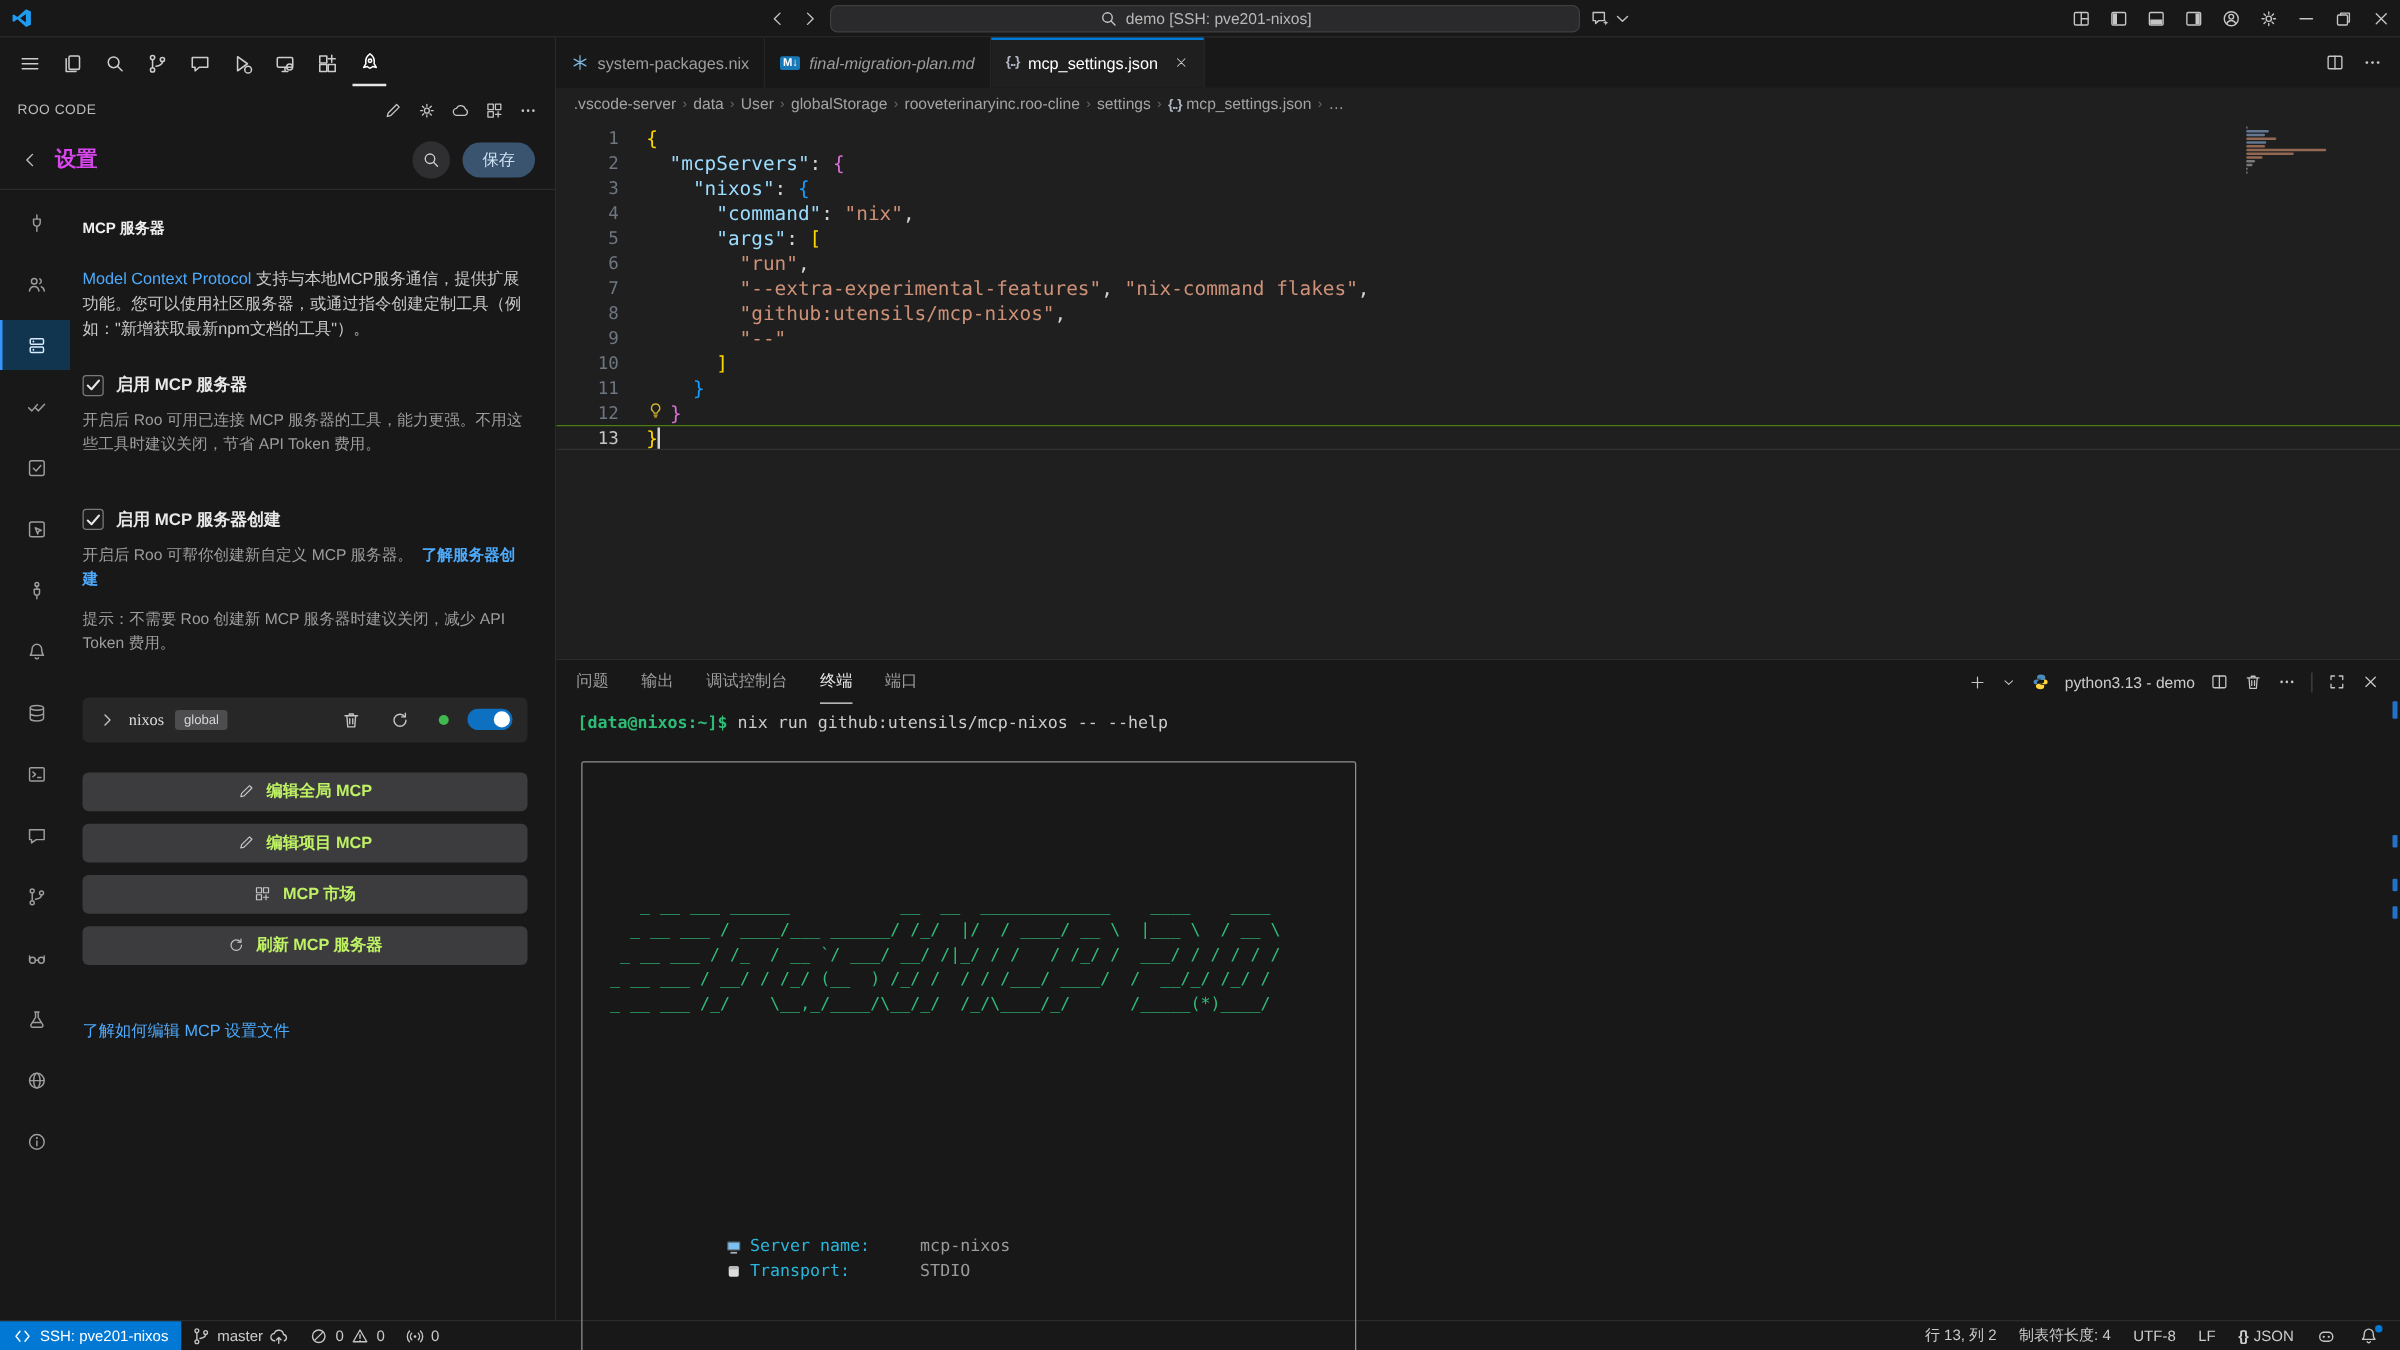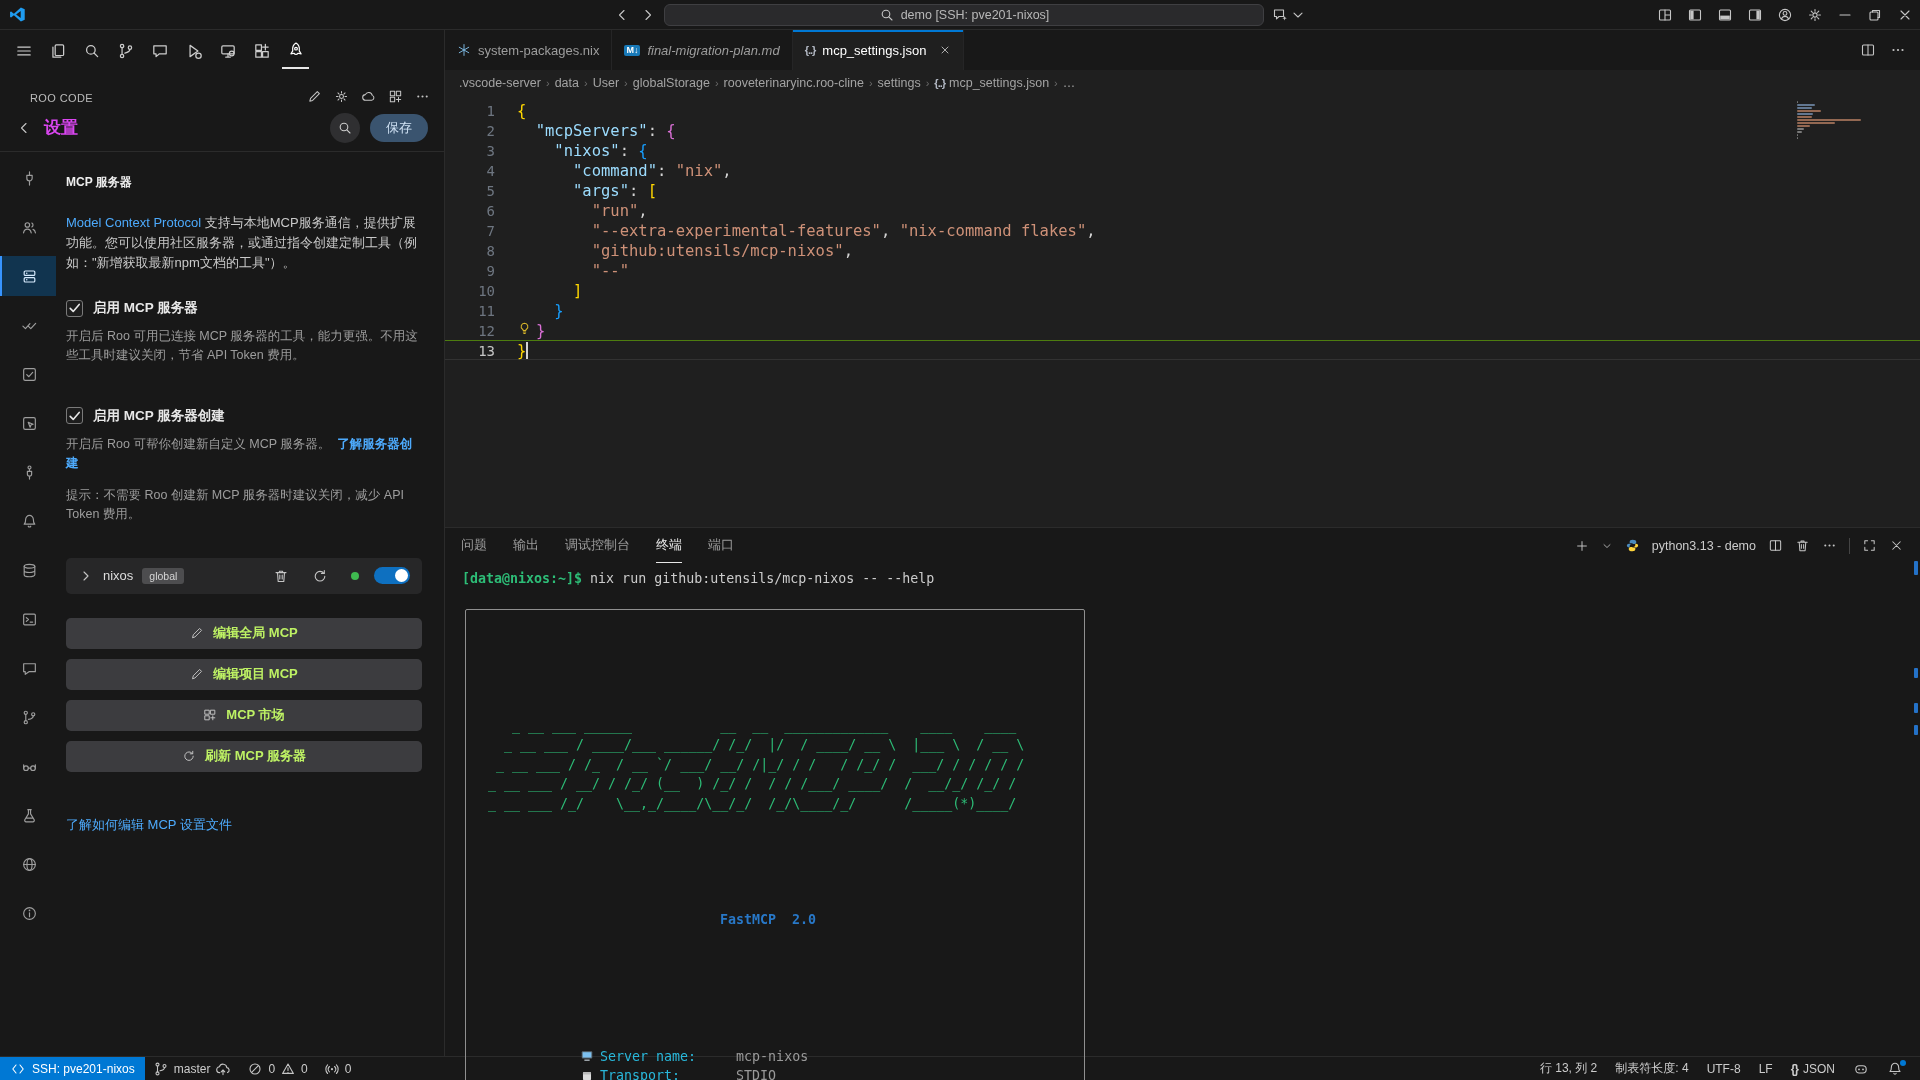--- a/index.html
+++ b/index.html
@@ -23,21 +23,21 @@
   .win { width:46px; height:100%; }
 
   
   .main { flex:1; display:flex; min-height:0; }
 
   
   .sidebar { width:445px; flex:none; background:#181818; border-right:1px solid #2b2b2b; display:flex; flex-direction:column; }
   .actrow { height:42px; display:flex; align-items:center; gap:7px; padding:0 10px; flex:none; }
   .actrow .ai { width:27px; height:36px; display:flex; align-items:center; justify-content:center; color:#cccccc; }
   .actrow .ai.active { border-bottom:2px solid #e7e7e7; color:#ffffff; }
-  .rooheader { height:32px; display:flex; align-items:flex-end; padding:0 14px; flex:none;margin-left:16px; }
+  .rooheader { height:32px; display:flex; align-items:center; padding:0 14px; flex:none; }
   .rooheader .ttl { font-size:11px; letter-spacing:.4px; color:#bbbbbb; }
   .rooheader .hic { margin-left:auto; display:flex; gap:12px; color:#c5c5c5; }
   .setheader { height:48px; display:flex; align-items:center; gap:12px; padding:0 16px; border-bottom:1px solid #2b2b2b; flex:none; }
   .setheader .stitle { font-size:17px; font-weight:bold; color:#d946ef; }
   .setheader .right { margin-left:auto; display:flex; align-items:center; gap:10px; }
   .circlebtn { width:30px; height:30px; border-radius:50%; background:#2f2f31; display:flex; align-items:center; justify-content:center; color:#cccccc; }
   .savebtn { height:28px; padding:0 16px; border-radius:14px; background:#3a546f; color:#cfe1f3; font-size:13px;
     display:flex; align-items:center; border:none; }
   .sbody { flex:1; display:flex; min-height:0; }
   .rail { width:56px; flex:none; display:flex; flex-direction:column; align-items:stretch; padding-top:6px; }
@@ -47,21 +47,21 @@
   .h-mcp { font-size:12px; font-weight:bold; color:#efefef; margin:8px 0 22px; }
   .para { font-size:13px; line-height:1.55; color:#c9c9c9; margin-bottom:26px; }
   a.lnk { color:#4daafc; text-decoration:none; }
   .cbrow { display:flex; align-items:center; gap:10px; margin-bottom:10px; }
   .cbox { width:17px; height:17px; border:1px solid #7a7a7a; border-radius:3px; background:#1d1d1d;
     display:flex; align-items:center; justify-content:center; color:#e8e8e8; flex:none; }
   .cblabel { font-size:13.5px; font-weight:bold; color:#e8e8e8; }
   .desc { font-size:12.5px; line-height:1.5; color:#9d9d9d; margin:0 0 14px 0; }
   .gap28 { height:28px; } .gap20 { height:20px; }
   .servercard { height:36px; background:#272728; border-radius:5px; display:flex; align-items:center; gap:9px; padding:0 12px; margin-bottom:24px; }
-  .servercard .name { font-size:13px; color:#dddddd; }
+  .servercard .name { font-size:13px; color:#dddddd;font-family:Liberation Serif, serif; }
   .badge { font-size:10.5px; background:#4d4d4f; color:#d5d5d5; border-radius:3px; padding:2px 7px; }
   .servercard .sp { flex:1; }
   .dot { width:8px; height:8px; border-radius:50%; background:#3fb950; }
   .toggle { width:36px; height:17px; border-radius:9px; background:#0e70c0; position:relative; }
   .toggle::after { content:""; position:absolute; right:2px; top:2px; width:13px; height:13px; border-radius:50%; background:#ffffff; }
   .bigbtn { width:100%; height:31px; border:none; border-radius:5px; background:#3c3c3f; color:#bef264; font-size:13px; font-weight:bold;
     display:flex; align-items:center; justify-content:center; gap:9px; margin-bottom:10px; font-family:inherit; }
   .footlink { display:inline-block; margin-top:34px; font-size:13px; }
 
   
@@ -703,21 +703,20 @@
                 </svg>
               </span>
             </div>
           </div>
         <div class="term">
           <div class="promptline"><span class="tgreenb">[data@nixos:~]$</span><span> nix run github:utensils/mcp-nixos -- --help</span></div>
           <div class="fastbox">
             <div style="height:10px"></div>
             <div id="asciiart"><div class="art">   _ __ ___ ______           __  __  _____________    ____    ____</div><div class="art">  _ __ ___ / ____/___ ______/ /_/  |/  / ____/ __ \  |___ \  / __ \</div><div class="art"> _ __ ___ / /_  / __ `/ ___/ __/ /|_/ / /   / /_/ /  ___/ / / / / /</div><div class="art">_ __ ___ / __/ / /_/ (__  ) /_/ /  / / /___/ ____/  /  __/_/ /_/ /</div><div class="art">_ __ ___ /_/    \__,_/____/\__/_/  /_/\____/_/      /_____(*)____/</div></div>
             <div style="height:19px"></div>
-            <div class="btitle">FastMCP  2.0</div>
             <div style="height:39px"></div>
             <div id="bannerrows"><div class="brow"><span class="bi"><svg width="14" height="14" viewBox="0 0 16 16" fill="none" stroke="currentColor" stroke-width="1.1" stroke-linecap="round" stroke-linejoin="round">
                       <g stroke="none">
                         <rect x="2" y="2.6" width="12" height="8.2" rx="1" fill="#5b6a74"></rect>
                         <rect x="3.1" y="3.7" width="9.8" height="6" fill="#7cc0ef"></rect>
                         <rect x="5" y="12" width="6" height="1.6" fill="#aab2b8"></rect>
                       </g>
                     </svg></span><span class="tcyan">Server name:     </span><span class="tgray">mcp-nixos</span></div><div class="brow"><span class="bi"><svg width="14" height="14" viewBox="0 0 16 16" fill="none" stroke="currentColor" stroke-width="1.1" stroke-linecap="round" stroke-linejoin="round">
                       <g stroke="none">
                         <rect x="3.4" y="3.4" width="9.2" height="9.6" rx="1.6" fill="#dcdcdc"></rect>

